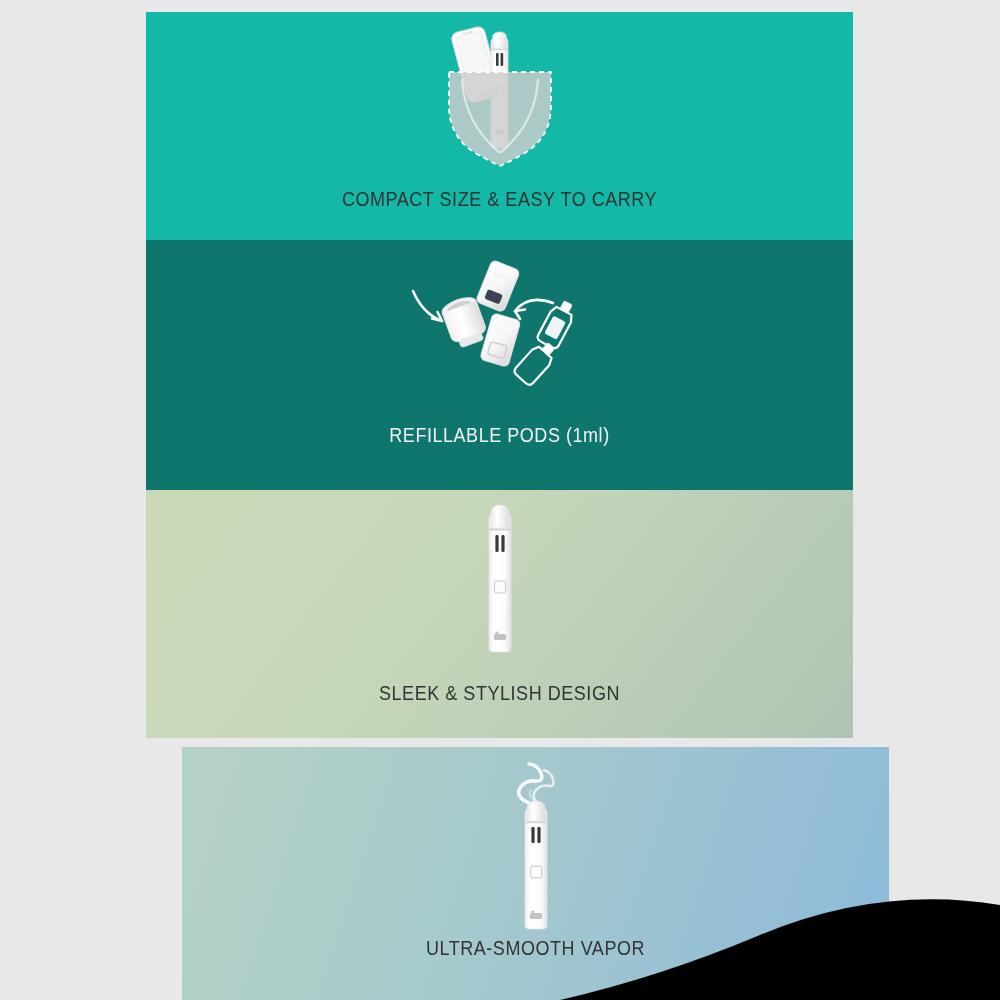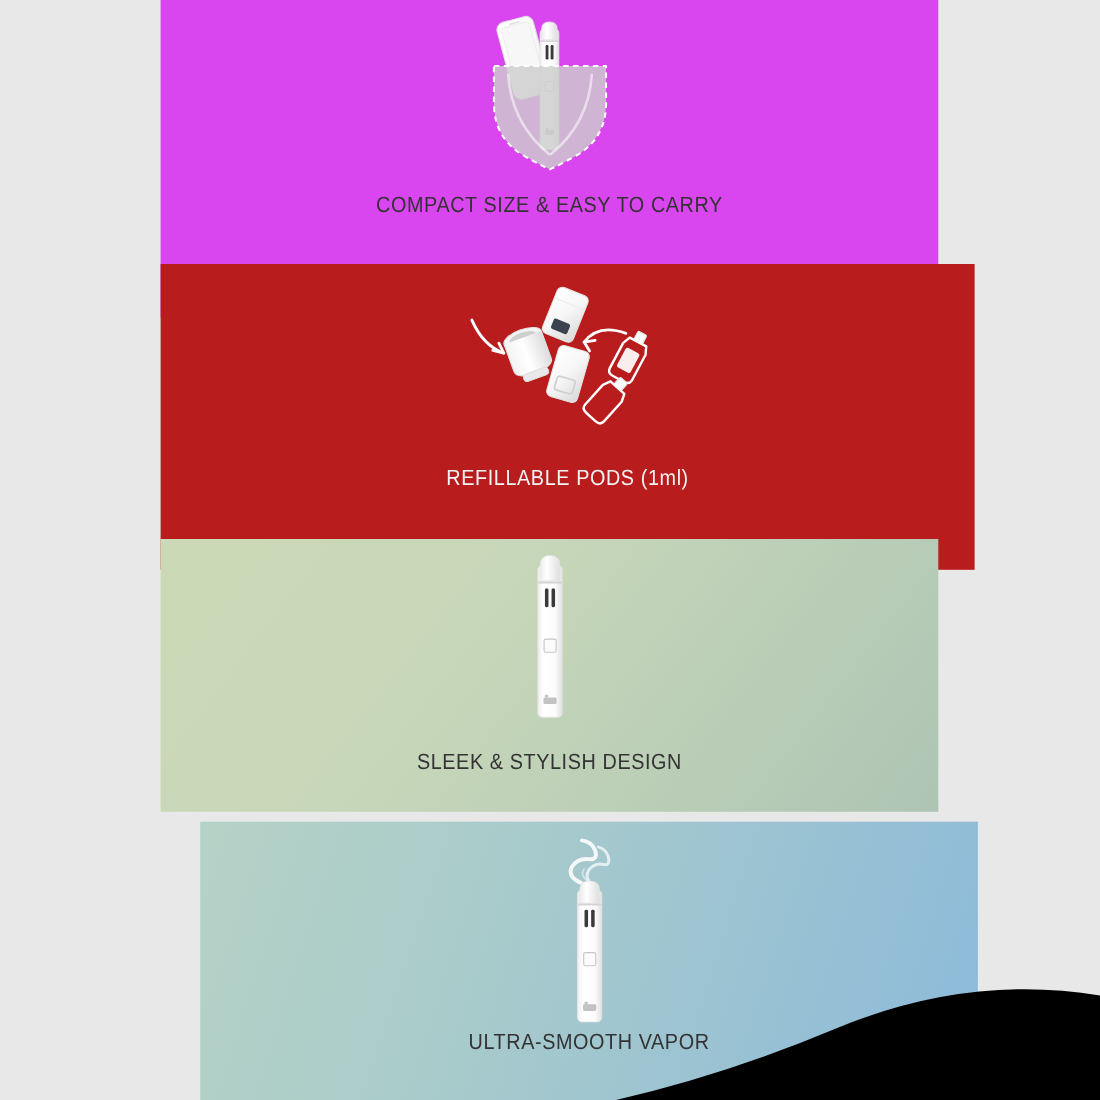--- a/index.html
+++ b/index.html
@@ -19,30 +19,29 @@
 
   .panel {
     position: absolute;
     left: 146px;
     width: 707px;
     overflow: hidden;
   }
 
   
   .panel-compact {
-    top: 0;
+    top: 12px;
     height: 288px;
-    background: #d946ef;
+    background: #14b8a6;
   }
   
   .panel-pods {
     top: 240px;
     height: 278px;
-    background: #b91c1c;
-    padding-left: 33px;
+    background: #0f766e;
   }
   
   .panel-design {
     top: 490px;
     height: 248px;
     background: linear-gradient(128deg, #ccd9b6 0%, #c7d7b9 38%, #aec5b4 100%);
   }
   
   .panel-vapor {
     top: 747px;

